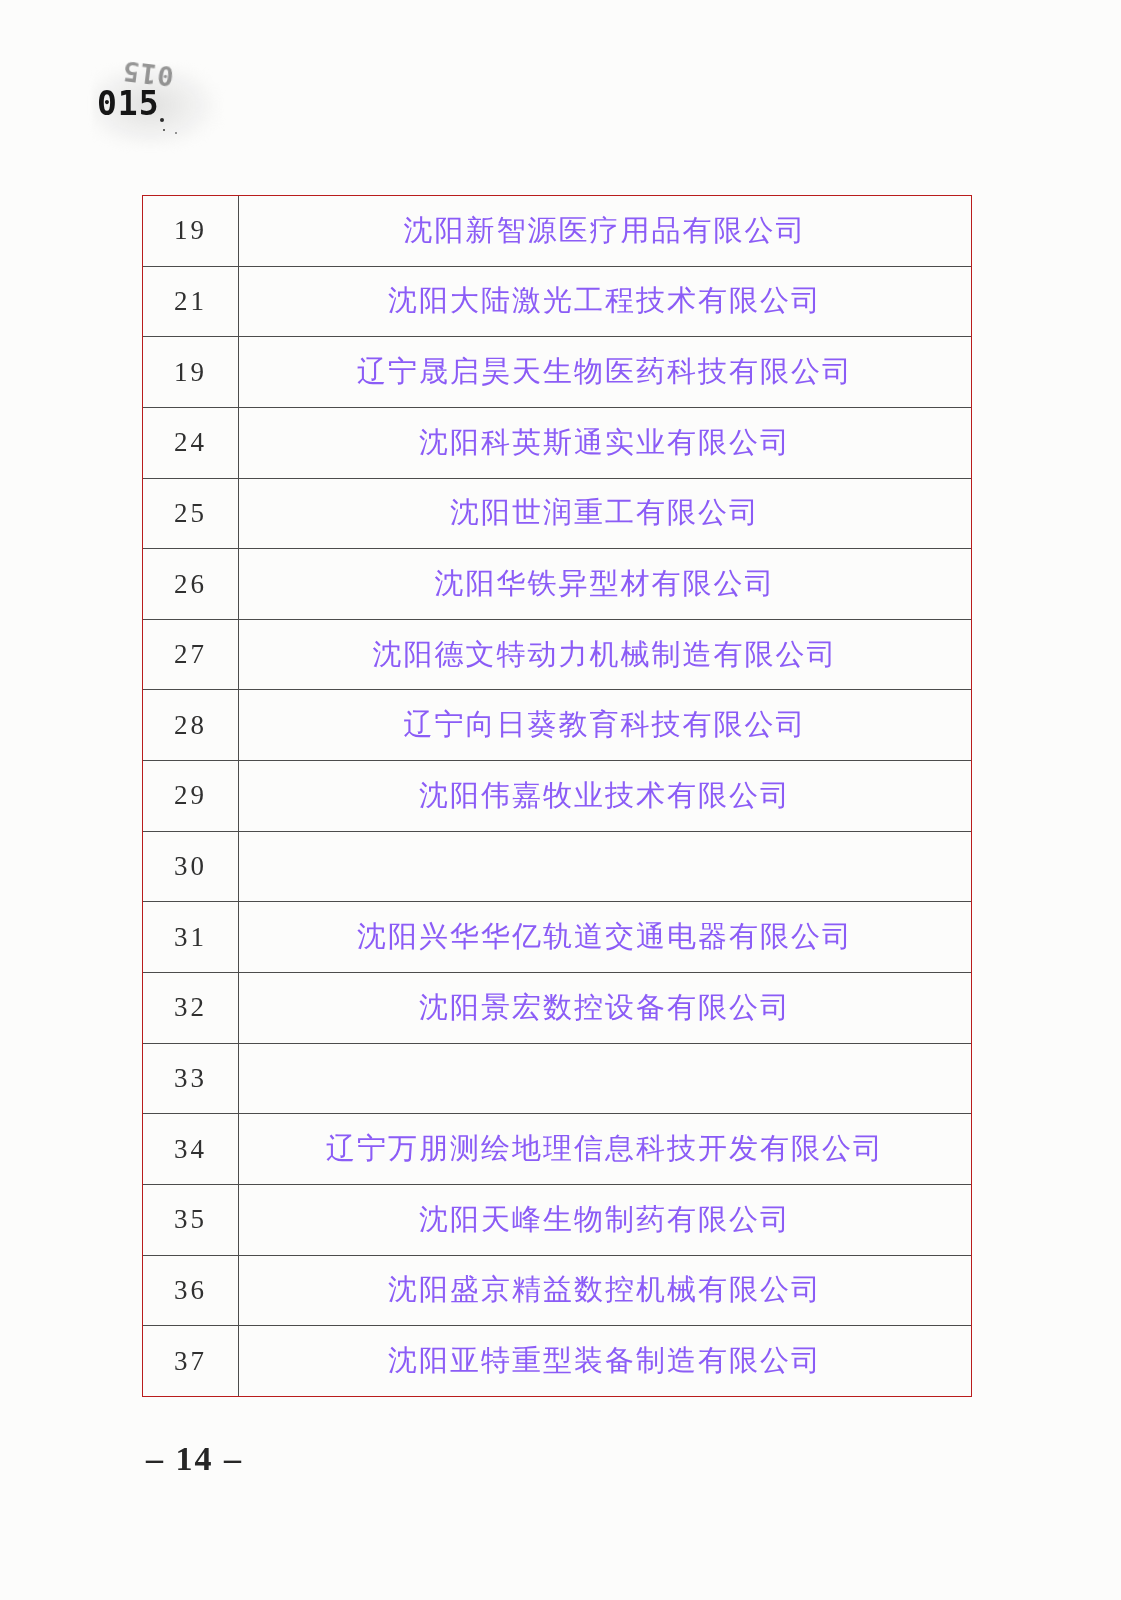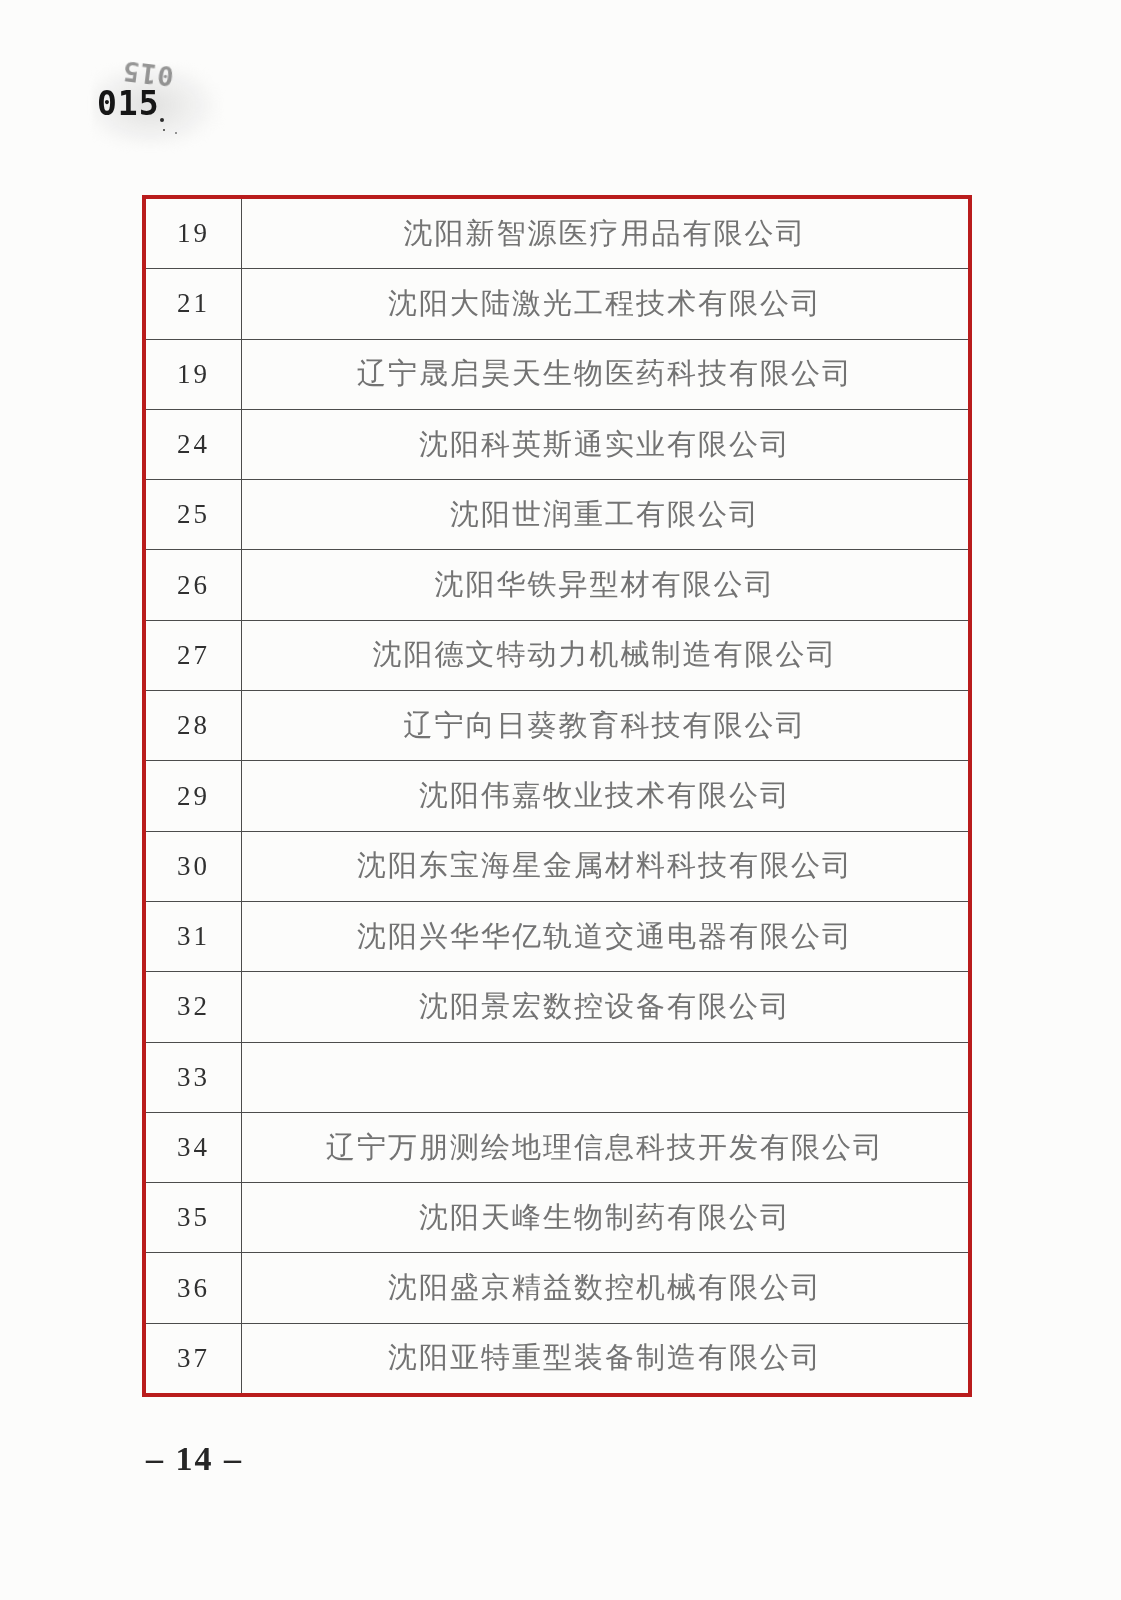--- a/index.html
+++ b/index.html
@@ -76,21 +76,21 @@
     filter: blur(0.5px);
   }
 
   
   .company-table {
     position: absolute;
     left: 142px;
     top: 195px;
     width: 830px;
     height: 1202px;
-    border: 4px solid #b91c1c;
+    border: 1px solid #b91c1c;
     box-sizing: border-box;
     display: flex;
     flex-direction: column;
     background: transparent;
   }
   .trow {
     flex: 1 1 0;
     display: flex;
     border-top: 1px solid #4c4c4c;
   }
@@ -107,21 +107,21 @@
     width: 95px;
     flex: 0 0 95px;
     border-right: 1px solid #4c4c4c;
     font-size: 27px;
     letter-spacing: 3px;
   }
   .cell.name {
     flex: 1 1 auto;
     font-size: 29px;
     letter-spacing: 2px;
-    color: #737373;
+    color: #8b5cf6;
   }
 
   
   .page-footer {
     position: absolute;
     left: 146px;
     top: 1440px;
     font-size: 34px;
     font-weight: bold;
     letter-spacing: 2px;
@@ -182,21 +182,20 @@
       <div class="cell name">辽宁向日葵教育科技有限公司</div>
     </div>
 
     <div class="trow">
       <div class="cell num">29</div>
       <div class="cell name">沈阳伟嘉牧业技术有限公司</div>
     </div>
 
     <div class="trow">
       <div class="cell num">30</div>
-      <div class="cell name">沈阳东宝海星金属材料科技有限公司</div>
     </div>
 
     <div class="trow">
       <div class="cell num">31</div>
       <div class="cell name">沈阳兴华华亿轨道交通电器有限公司</div>
     </div>
 
     <div class="trow">
       <div class="cell num">32</div>
       <div class="cell name">沈阳景宏数控设备有限公司</div>

